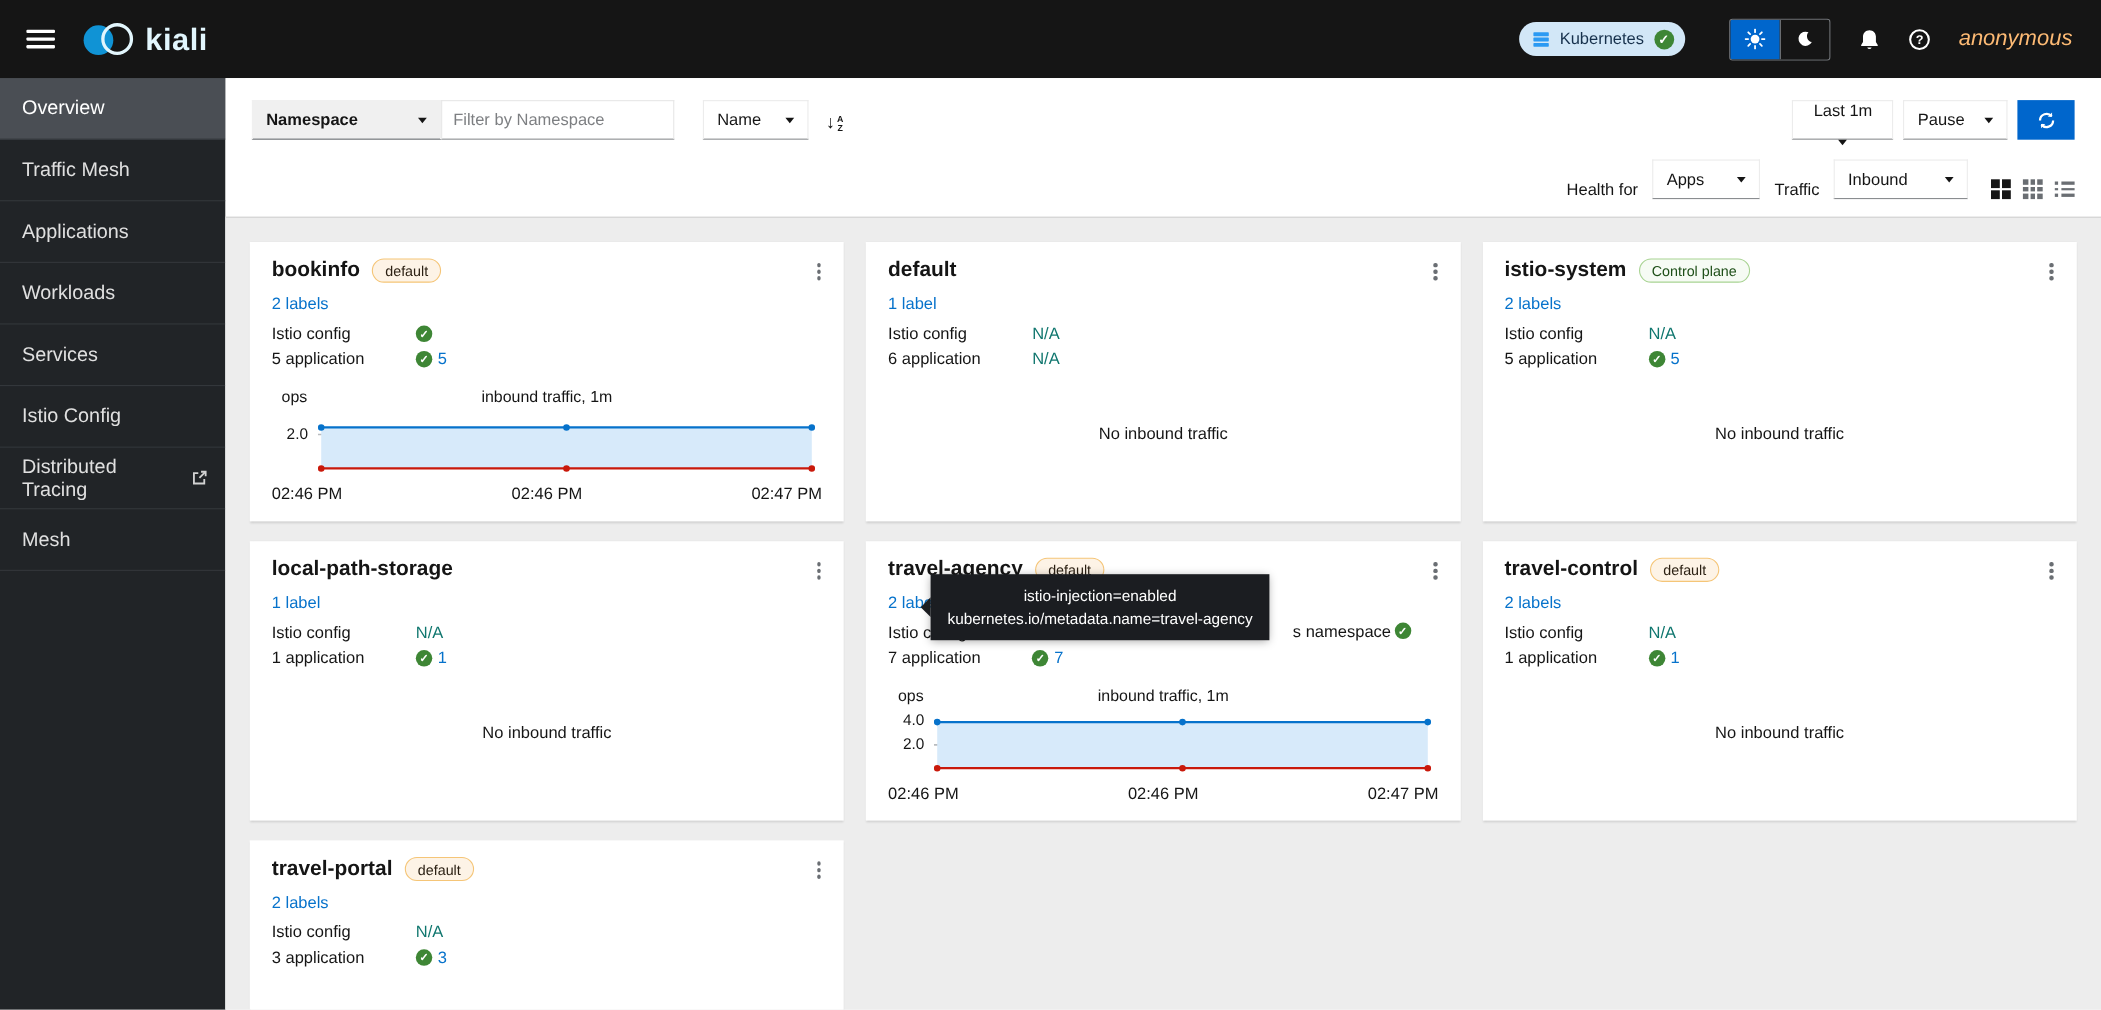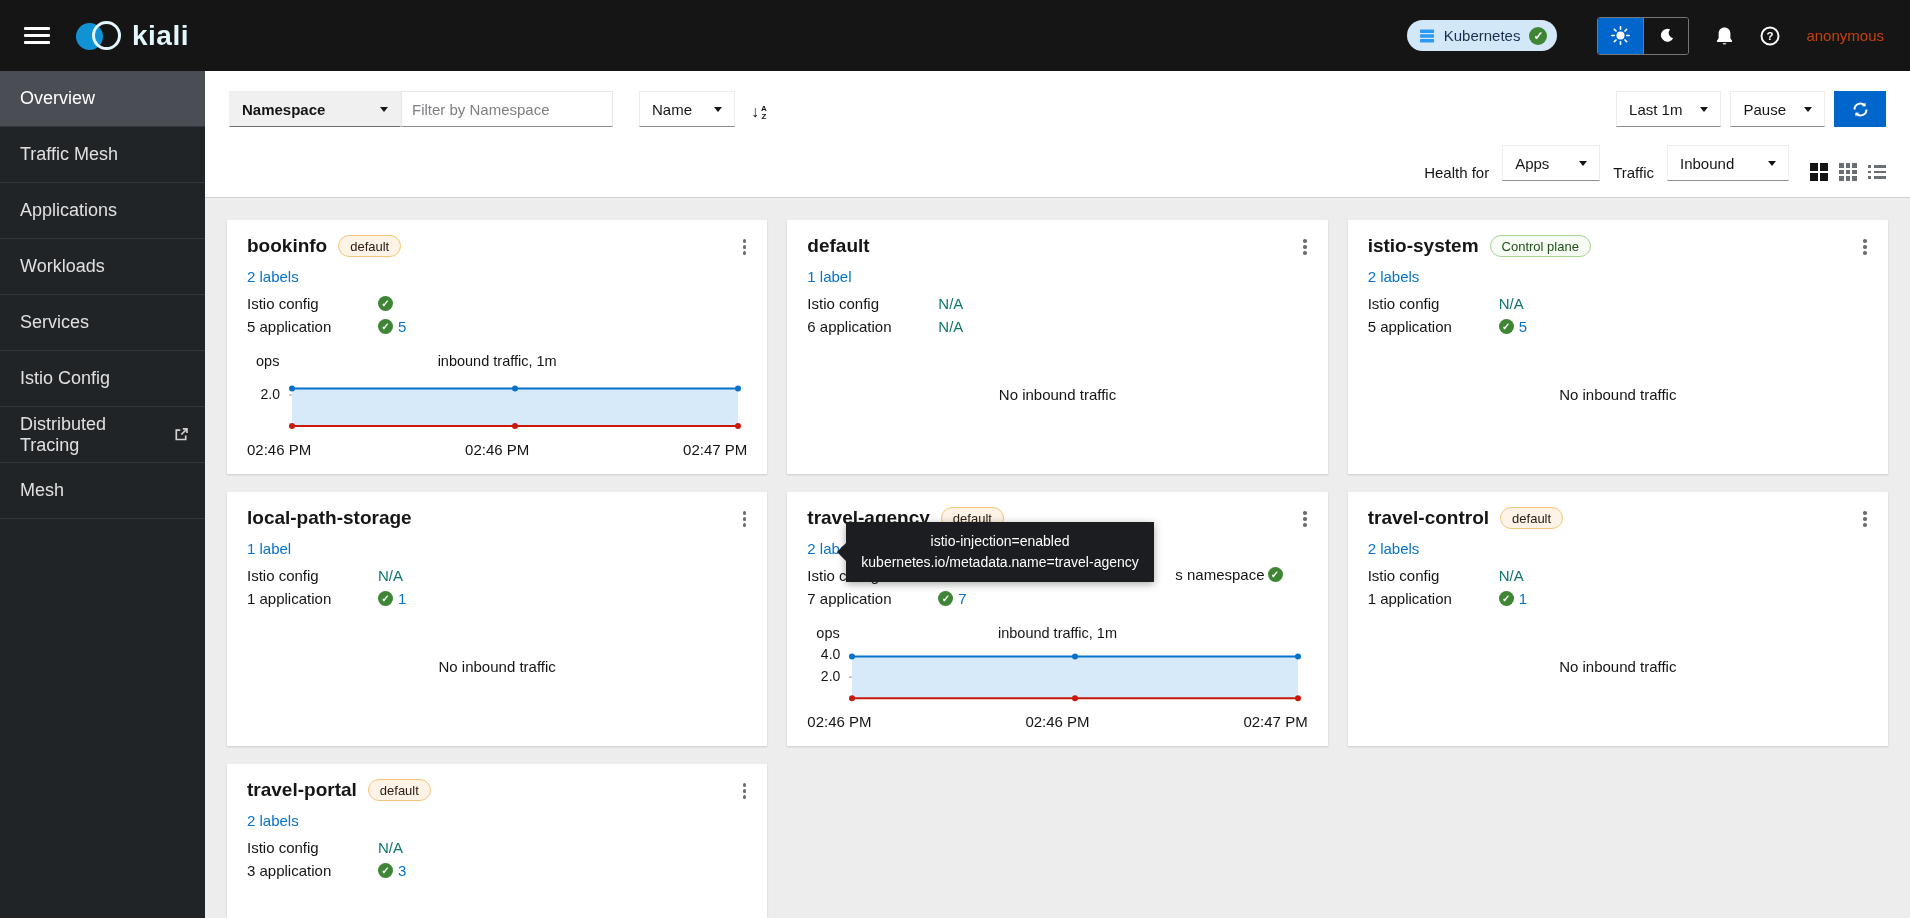--- a/index.html
+++ b/index.html
@@ -21,21 +21,21 @@
   .k8s-pill { display: flex; align-items: center; gap: 9px; background: #d2e7f7; border-radius: 16px; height: 31px; padding: 0 10px 0 12px; cursor: pointer; }
   .k8s-pill .k8s-label { font-size: 15px; color: #17314c; }
   .check { width: 15px; height: 15px; border-radius: 50%; background: #3e8635; color: #fff; display: inline-flex; align-items: center; justify-content: center; font-size: 10px; font-weight: 700; flex: none; }
   .check::after { content: "✓"; }
   .check.lg { width: 18px; height: 18px; font-size: 12px; }
   .theme-toggle { display: flex; border: 1px solid #73767a; border-radius: 3px; overflow: hidden; margin-left: 14px; }
   .theme-btn { width: 45px; height: 36px; display: flex; align-items: center; justify-content: center; cursor: pointer; }
   .theme-btn.light { background: #0066cc; }
   .theme-btn.dark { background: #151515; border-left: 1px solid #73767a; }
   .icon-btn { background: none; border: none; cursor: pointer; display: flex; align-items: center; }
-  .username { color: #c2410c; font-size: 15px; }
+  .username { color: #fdba74; font-size: 20px; font-style: italic; }
 
   
   .body-row { flex: 1; display: flex; min-height: 0; }
   .sidebar { width: 205px; background: #212427; flex: none; }
   .nav-item { height: 56px; display: flex; align-items: center; gap: 8px; padding: 0 16px 0 20px; color: #e0e0e0; font-size: 18px; border-bottom: 1px solid #33373b; cursor: pointer; }
   .nav-item.active { background: #4a4e54; color: #fff; }
   .main { flex: 1; display: flex; flex-direction: column; background: #fff; min-width: 0; }
 
   
   .toolbar { padding: 20px 24px 0 24px; flex: none; }
@@ -73,21 +73,21 @@
   .badge-gold { background: #fdf3e6; border: 1px solid #f5c577; color: #2b2013; }
   .badge-green { background: #f6fbf4; border: 1px solid #a8d392; color: #1e4f18; }
   .kebab { position: absolute; right: 19px; top: 17px; display: flex; flex-direction: column; gap: 2.5px; cursor: pointer; padding: 2px; }
   .kebab i { width: 3.5px; height: 3.5px; border-radius: 50%; background: #6a6e73; }
   .labels-link { color: #0672cb; font-size: 15px; margin-bottom: 7px; width: max-content; cursor: pointer; text-decoration: none; }
   .info-row { display: flex; align-items: center; font-size: 15px; min-height: 23px; position: relative; }
   .info-label { width: 131px; flex: none; }
   .status { display: inline-flex; align-items: center; gap: 5px; }
   .count { color: #0672cb; }
   .na { color: #0f766e; }
-  .injection-frag { position: absolute; left: 368px; top: 2px; display: inline-flex; align-items: center; gap: 3px; white-space: nowrap; }
+  .injection-frag { position: absolute; left: 368px; top: 2px; display: inline-flex; gap: 3px; white-space: nowrap; }
   .no-traffic { flex: 1; display: flex; align-items: center; justify-content: center; font-size: 15px; padding-bottom: 8px; }
 
   
   .mini-chart { margin-top: 15px; }
   .chart-head { position: relative; height: 21px; font-size: 14.5px; }
   .chart-head .ops { position: absolute; left: 9px; top: 0; }
   .chart-head .chart-title { position: absolute; left: 0; right: 0; text-align: center; }
   .chart-body { display: flex; align-items: stretch; }
   .gutter { width: 42px; position: relative; flex: none; }
   .ytick { position: absolute; right: 9px; font-size: 14px; }
@@ -208,21 +208,21 @@
           <input class="filter-input" placeholder="Filter by Namespace" style="">
           <span class="select" style="margin-left:26px; min-width:92px;gap:22px;">
             <span>Name</span>
             <span class="caret"></span>
           </span>
           <button class="sort-btn">
               <span class="arr"></span>
               <span class="az"></span>
             </button>
           <span style="margin-left:auto; display:flex; align-items:center;">
-            <span class="select" style="min-width:92px;">
+            <span class="select" style="min-width:92px;flex-direction:column;">
               <span>Last 1m</span>
               <span class="caret"></span>
             </span>
             <span class="select" style="margin-left:9px; min-width:84px;">
               <span>Pause</span>
               <span class="caret"></span>
             </span>
             <button class="refresh-btn">
               <svg width="17" height="17" viewBox="0 0 16 16" fill="none">
                   <path d="M13.6 8a5.6 5.6 0 0 1-10 3.5" stroke="#fff" stroke-width="1.9"></path>

